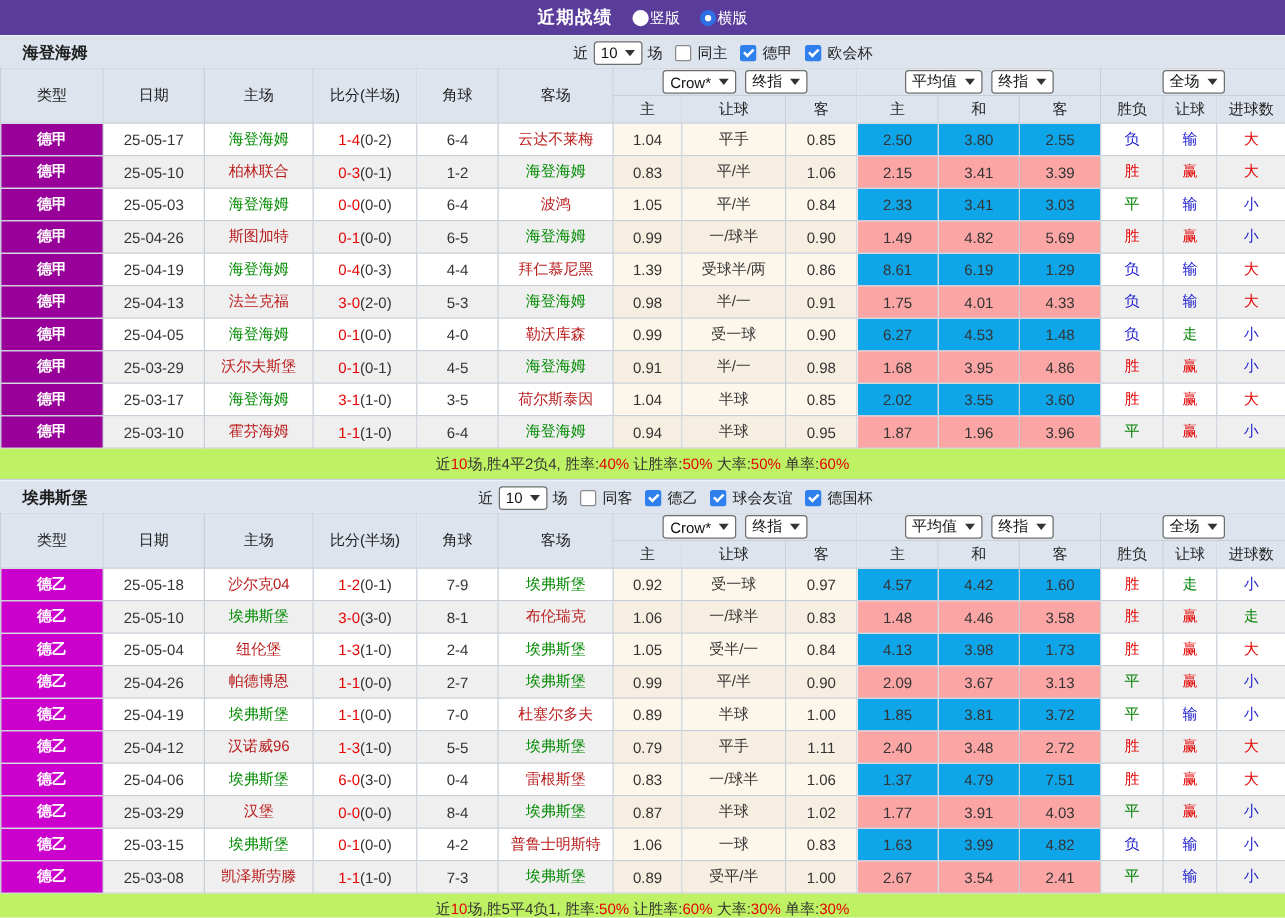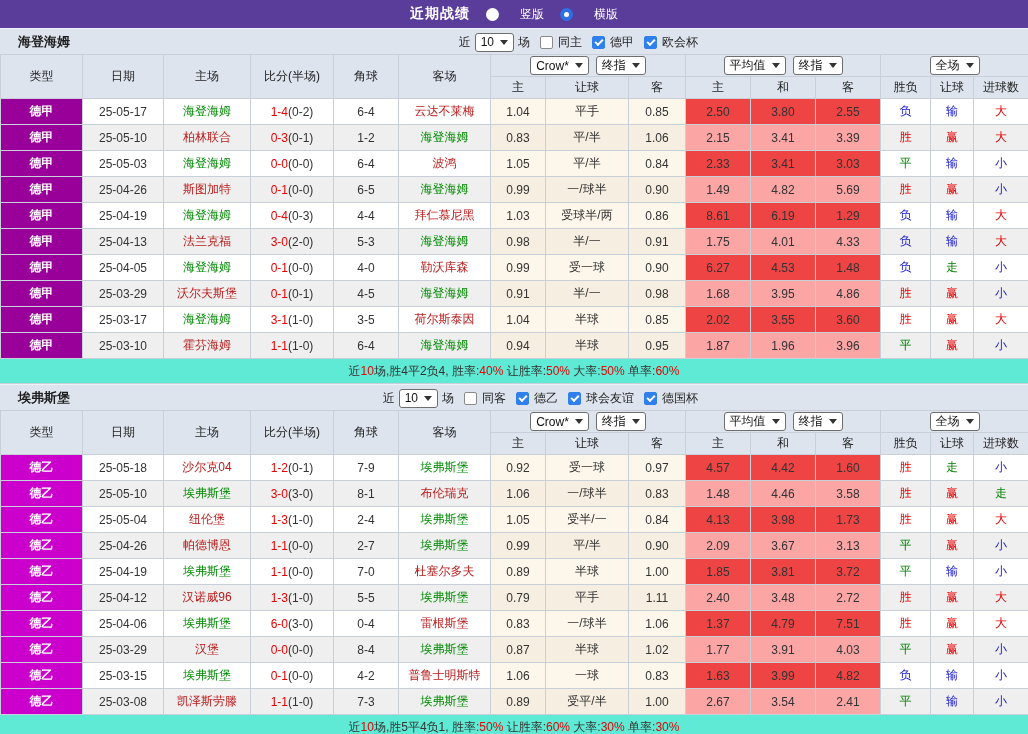--- a/index.html
+++ b/index.html
@@ -2,21 +2,21 @@
 <html><head>
 <meta charset="utf-8">
 <style>
   html,body{margin:0;padding:0;}
   body{background:#cfdcec;font-family:"Liberation Sans","DejaVu Sans",sans-serif;}
   .page{width:1028px;height:734px;background:#fff;overflow:hidden;position:relative;}
 
   
   .topbar{height:28px;background:#5a3c9b;display:flex;align-items:center;justify-content:center;gap:16px;}
   .tb-title{color:#fff;font-weight:bold;font-size:14px;letter-spacing:1px;}
-  .tb-radio{display:inline-flex;align-items:center;gap:21px;color:#fff;font-size:12px;cursor:pointer;}
+  .tb-radio{display:inline-flex;align-items:center;gap:1px;color:#fff;font-size:12px;cursor:pointer;}
   .radio{width:13px;height:13px;border-radius:50%;background:#fff;box-sizing:border-box;display:inline-block;}
   .radio.sel{border:4px solid #2f6fe4;background:#fff;}
 
   
   .sec-head{height:26px;background:#dee4ee;position:relative;display:flex;align-items:center;border-top:1px solid #eef2f7;box-sizing:border-box;}
   .team-name{font-weight:bold;font-size:13px;color:#1d1d1d;padding-left:18px;}
   .filters{position:absolute;right:330px;top:0;height:26px;display:flex;align-items:center;gap:4px;font-size:12px;color:#1d1d1d;white-space:nowrap;}
   .filters .cb{margin-left:6px;}
   .cb-label{margin-left:1px;}
 
@@ -32,31 +32,31 @@
   
   table{border-collapse:collapse;table-layout:fixed;width:1028px;font-size:12px;color:#333;}
   th,td{padding:0;border:1px solid #c9cfd8;text-align:center;overflow:hidden;white-space:nowrap;}
   thead th{background:#dee4ee;font-weight:normal;color:#1d1d1d;height:21px;}
   .selwrap{display:flex;justify-content:center;align-items:center;gap:7px;}
   tbody tr{height:26px;}
   tr.odd td{background:#fff;}
   tr.even td{background:#efefef;}
   tr.odd td.cream{background:#fdf6ea;}
   tr.even td.cream{background:#f6eee0;}
-  tr.odd td.avg{background:#ef4444;}
+  tr.odd td.avg{background:#0ea5e9;}
   tr.even td.avg{background:#fca5a5;}
   td.type{color:#fff;font-weight:bold;}
   .team{color:#b91c1c;cursor:pointer;}
   .team.focus{color:#008a00;}
   .c-r{color:#e60000;}
   .c-g{color:#008000;}
   .c-b{color:#1717cd;}
   .half{color:#333;}
 
-  .summary{height:25px;line-height:25px;text-align:center;font-size:12px;color:#333;background:#5eead4;border-bottom:1px solid #c9cfd8;box-sizing:border-box;}
+  .summary{height:25px;line-height:25px;text-align:center;font-size:12px;color:#333;background:#bef264;border-bottom:1px solid #c9cfd8;box-sizing:border-box;}
 </style>
 </head>
 <body>
 
 <div class="page">
 
   <div class="topbar">
     <span class="tb-title">近期战绩</span>
     <span class="tb-radio">
       <span class="radio"></span>
@@ -226,21 +226,21 @@
             <td class="c-r">赢</td>
             <td class="c-b">小</td>
           </tr>
           <tr class="odd">
             <td class="type" style="background: rgb(153, 0, 153);">德甲</td>
             <td class="">25-04-19</td>
             <td class="team focus">海登海姆</td>
             <td class=""><span class="c-r">0-4</span><span class="half">(0-3)</span></td>
             <td class="">4-4</td>
             <td class="team">拜仁慕尼黑</td>
-            <td class="cream">1.03</td>
+            <td class="cream">1.39</td>
             <td class="cream">受球半/两</td>
             <td class="cream">0.86</td>
             <td class="avg">8.61</td>
             <td class="avg">6.19</td>
             <td class="avg">1.29</td>
             <td class="c-b">负</td>
             <td class="c-b">输</td>
             <td class="c-r">大</td>
           </tr>
           <tr class="even">

